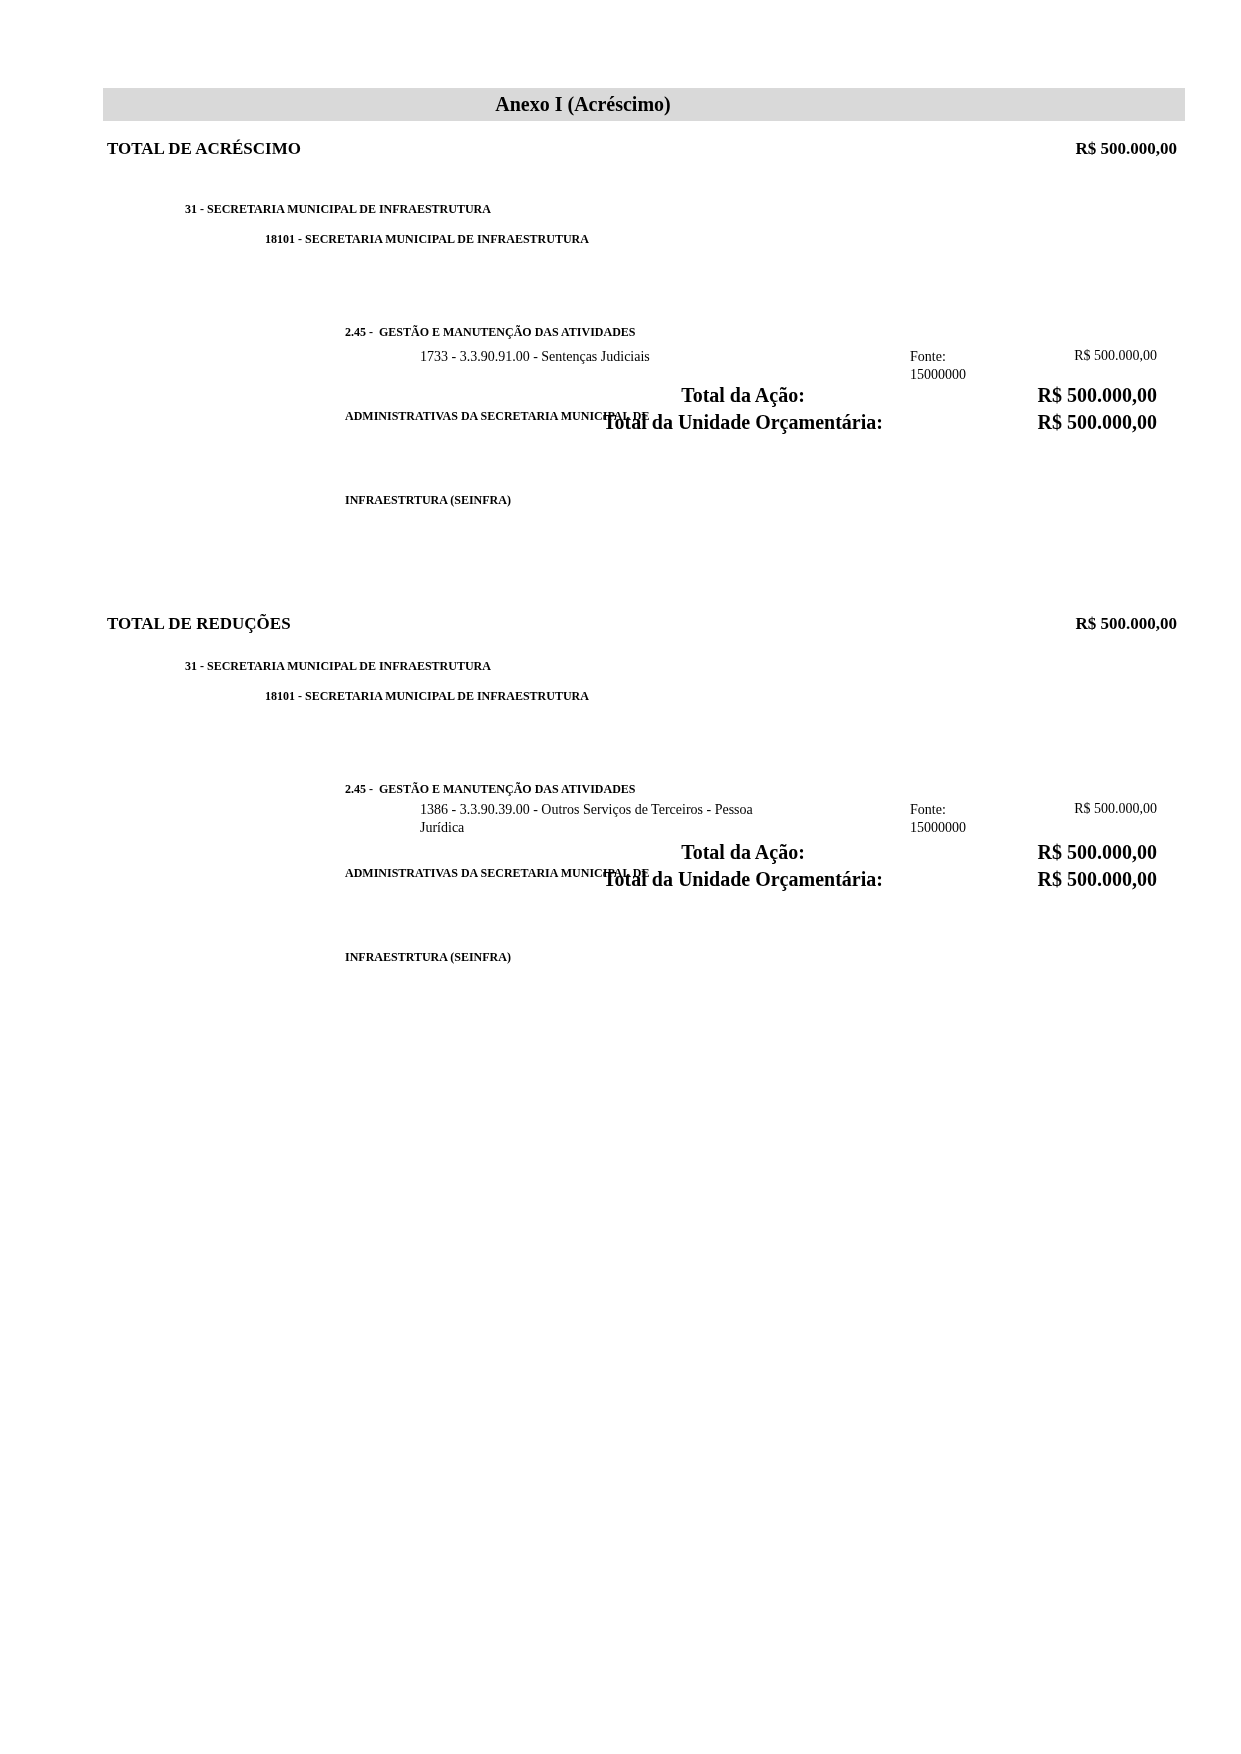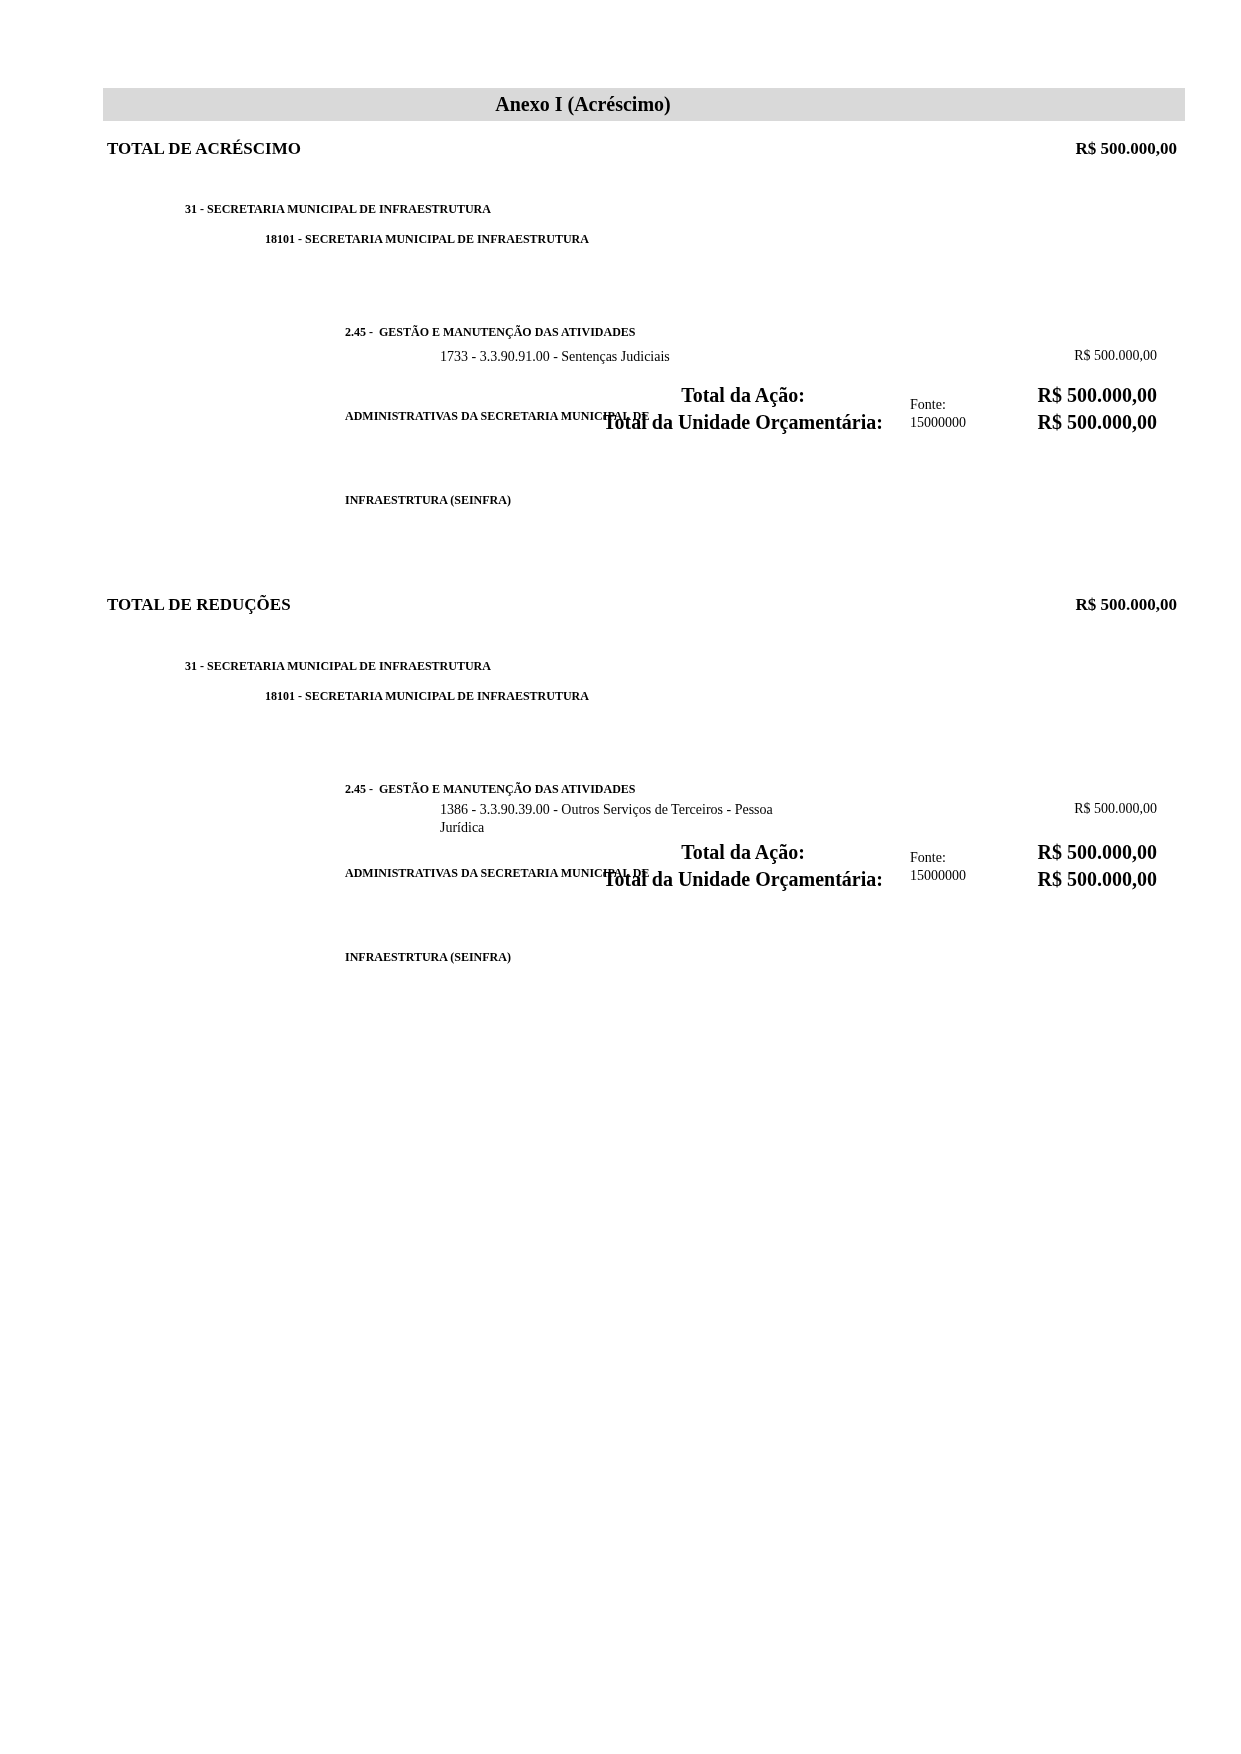--- a/index.html
+++ b/index.html
@@ -28,22 +28,22 @@
   .total-row {
     left: 107px;
     right: 64px;
     display: flex;
     justify-content: space-between;
     font-size: 17px;
     font-weight: bold;
   }
   .lvl { font-size: 12px; font-weight: bold; white-space: pre-wrap; }
   .action-block { line-height: 28px; }
-  .detail-desc { left: 440px; width: 392px; font-size: 14px; line-height: 18px; }
-  .detail-fonte { left: 910px; width: 120px; font-size: 14px; line-height: 18px; margin-top: 48px; }
+  .detail-desc { left: 420px; width: 392px; font-size: 14px; line-height: 18px; }
+  .detail-fonte { left: 910px; width: 120px; font-size: 14px; line-height: 18px; }
   .detail-value { right: 84px; width: 180px; text-align: right; font-size: 14px; }
   .grand-label { right: 248px; width: 500px; text-align: center; font-size: 20px; font-weight: bold; }
   .grand-value { right: 84px; width: 180px; text-align: right; font-size: 20px; font-weight: bold; }
 </style>
 </head>
 <body>
 
 <div class="page">
 
   <div class="abs section-header" style="top:88px;">
@@ -74,21 +74,21 @@
   </div>
   <div class="abs detail-value" style="top:348px;">R$ 500.000,00</div>
 
   <div class="abs grand-label" style="top:384px;">Total da Ação:</div>
   <div class="abs grand-value" style="top:384px;">R$ 500.000,00</div>
 
   <div class="abs grand-label" style="top:411px;">Total da Unidade Orçamentária:</div>
   <div class="abs grand-value" style="top:411px;">R$ 500.000,00</div>
 
 
-  <div class="abs total-row" style="top:595px;">
+  <div class="abs total-row" style="top:614px;">
     <span>TOTAL DE REDUÇÕES</span>
     <span>R$ 500.000,00</span>
   </div>
 
   <div class="abs lvl" style="left:185px; top:659px;">31 - SECRETARIA MUNICIPAL DE INFRAESTRUTURA</div>
 
   <div class="abs lvl" style="left:265px; top:689px;">18101 - SECRETARIA MUNICIPAL DE INFRAESTRUTURA</div>
 
   <div class="abs lvl action-block" style="left:345px; top:719px; width:600px;">
     <div>2.45 -  GESTÃO E MANUTENÇÃO DAS ATIVIDADES</div>

